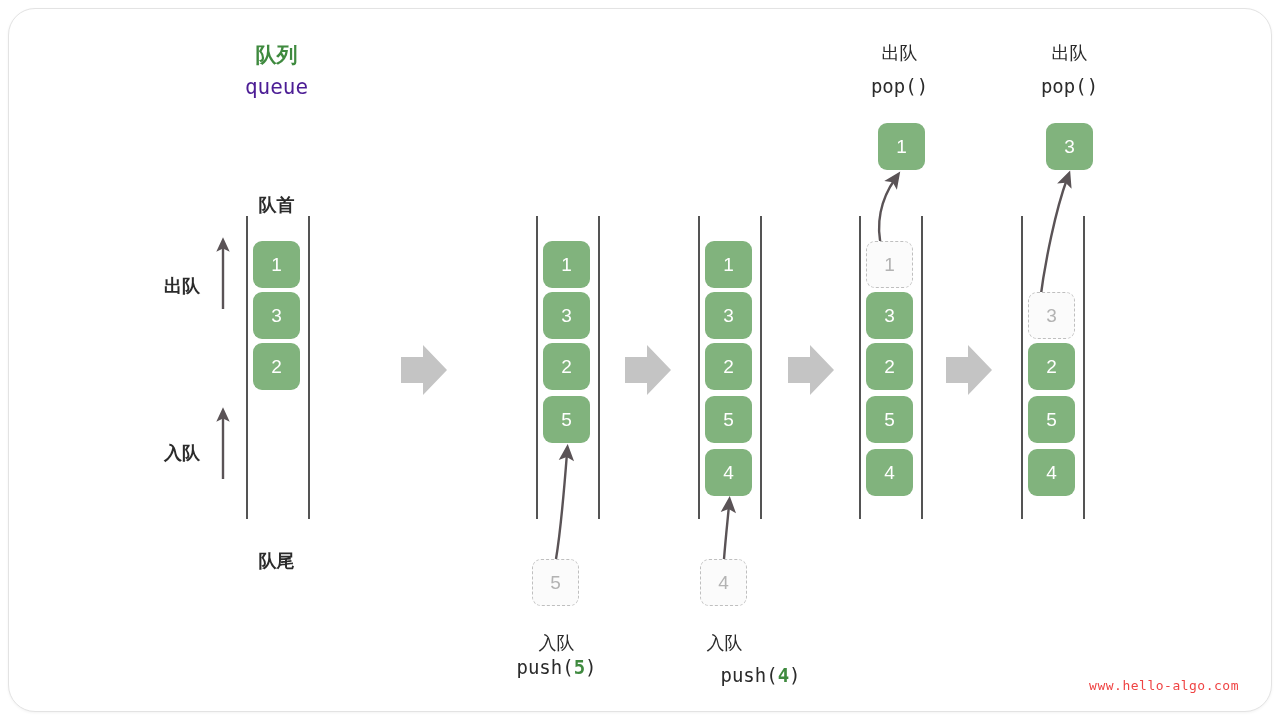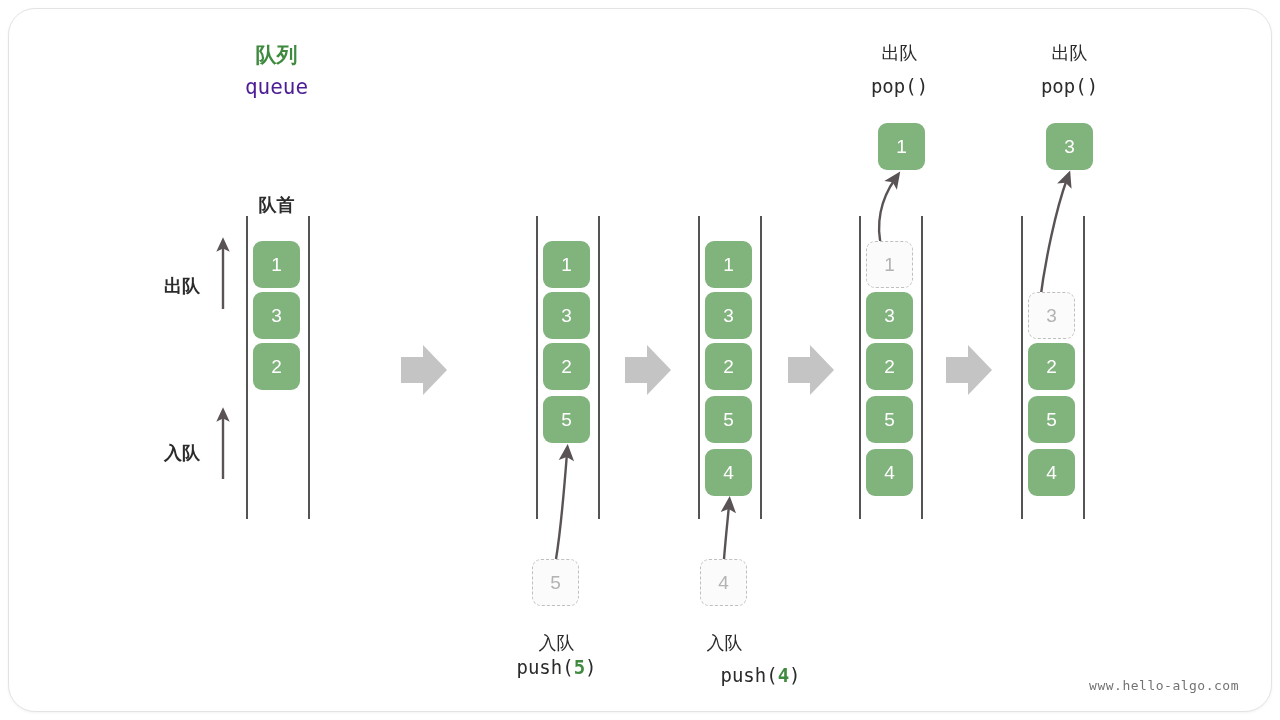--- a/index.html
+++ b/index.html
@@ -95,35 +95,36 @@
     color: #ffffff;
   }
 
   
   #watermark {
     position: absolute;
     right: 32px;
     bottom: 18px;
     font-family: "DejaVu Sans Mono", monospace;
     font-size: 13px;
-    color: #737373;
+    color: #ef4444;
     letter-spacing: 0.5px;
     white-space: nowrap;
   }
   svg { position: absolute; left: 0; top: 0; overflow: visible; }
 </style>
 </head>
 <body>
 
 <div id="card">
 
   <div class="abs title-cn" style="left:190px; top:32px; width:155px;">队列</div>
   <div class="abs title-en" style="left:190px; top:66px; width:155px;">queue</div>
 
   <div class="abs side-label" style="left:190px; top:144px; width:155px;margin-top:40px;">队首</div>
+  <div class="abs side-label" style="left:190px; top:540px; width:155px;">队尾</div>
 
   <div class="abs side-label" style="left:138px; top:265px; width:70px;">出队</div>
   <div class="abs side-label" style="left:138px; top:432px; width:70px;">入队</div>
 
   <svg width="1264" height="704">
     <defs>
       <marker id="thinArrow" markerWidth="7" markerHeight="7" refX="3.2" refY="3.2" orient="auto" markerUnits="strokeWidth">
         <path d="M0.4,0.4 L6.4,3.2 L0.4,6.0 L1.7,3.2 Z" fill="#5a5356"></path>
       </marker>
       <marker id="curveArrow" markerWidth="8" markerHeight="8" refX="3.6" refY="3.6" orient="auto" markerUnits="strokeWidth">

